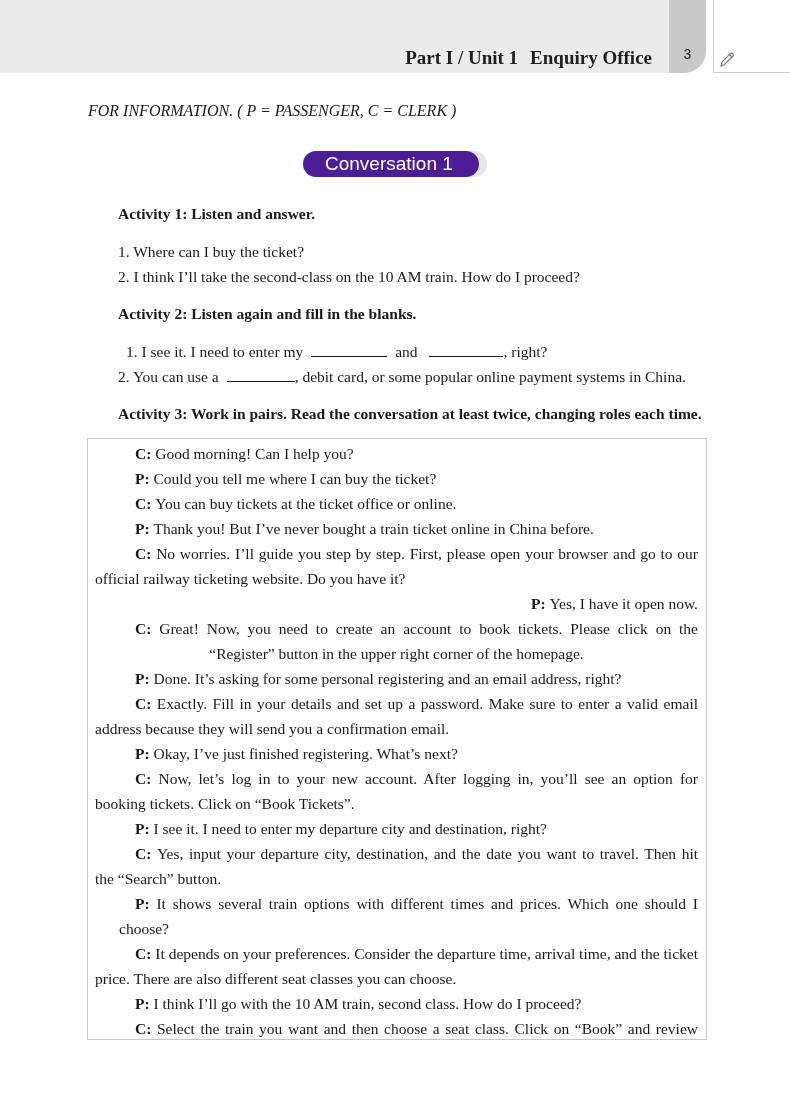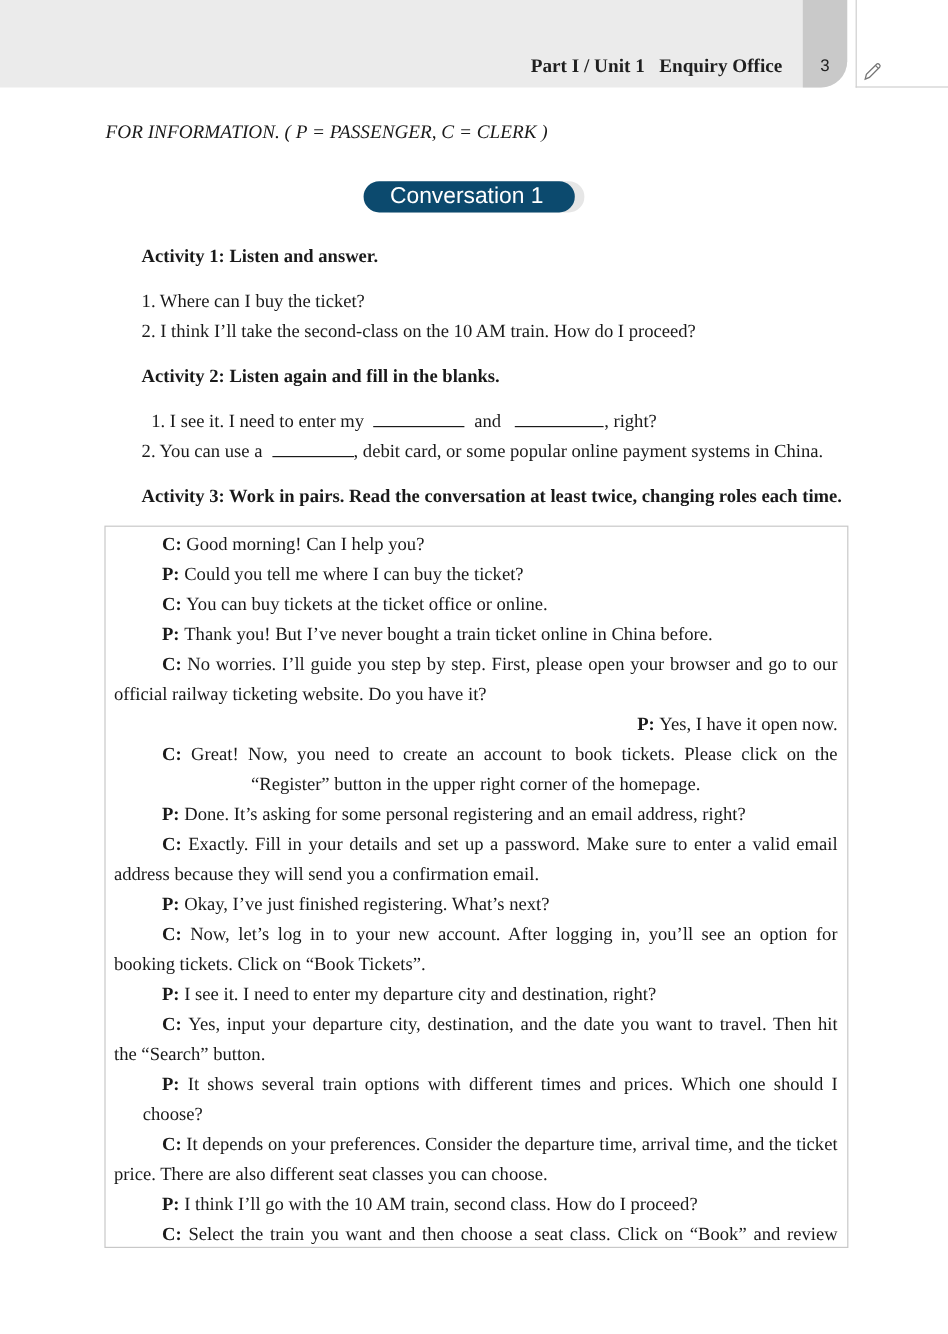--- a/index.html
+++ b/index.html
@@ -9,21 +9,21 @@
   .header-band {
     position: absolute; left: 0; top: 0; width: 706px; height: 73px;
     background: #ebebeb; border-bottom-right-radius: 22px;
   }
   .page-tab {
     position: absolute; left: 669px; top: 0; width: 37px; height: 73px;
     background: #c9c9c9; border-bottom-right-radius: 22px;
   }
   .running-head {
     position: absolute; right: 138px; top: 47px;
-    font-size: 16px; font-weight: bold; white-space: nowrap; color: #1f1f1f;
+    font-size: 19px; font-weight: bold; white-space: nowrap; color: #1f1f1f;
   }
   .running-head .gap { display: inline-block; width: 12px; }
   .page-number {
     position: absolute; left: 669px; top: 46px; width: 37px; text-align: center;
     font-family: "Liberation Sans", "DejaVu Sans", sans-serif; font-size: 14px; color: #222;
   }
   .note-panel {
     position: absolute; left: 713px; top: -1px; width: 80px; height: 74px;
     border-left: 1px solid #cfcfcf; border-bottom: 1px solid #cfcfcf; background: #fff;
   }
@@ -34,21 +34,21 @@
     font-size: 16px; font-weight: normal; font-style: italic; white-space: nowrap;
   }
 
   .conv-pill-wrap { position: absolute; left: 303px; top: 151px; width: 184px; height: 26px; }
   .conv-pill-shadow {
     position: absolute; left: 10px; top: 0; width: 174px; height: 26px;
     background: #e6e6e6; border-radius: 13px;
   }
   .conv-pill {
     position: absolute; left: 0; top: 0; width: 176px; height: 26px;
-    background: #0c4a6e; border-radius: 13px;
+    background: #4c1d95; border-radius: 13px;
     font-family: "Liberation Sans", "DejaVu Sans", sans-serif; font-size: 19px;
     color: #ffffff; line-height: 26px; padding-left: 22px; white-space: nowrap;
   }
 
   .text { position: absolute; font-size: 15.5px; white-space: nowrap; }
   .bold { font-weight: bold; text-align: right; }
   .blank { display: inline-block; border-bottom: 1px solid #1a1a1a; height: 12px; vertical-align: baseline; }
 
   .dialog-box {
     position: absolute; left: 87px; top: 438px; width: 620px; height: 602px;

